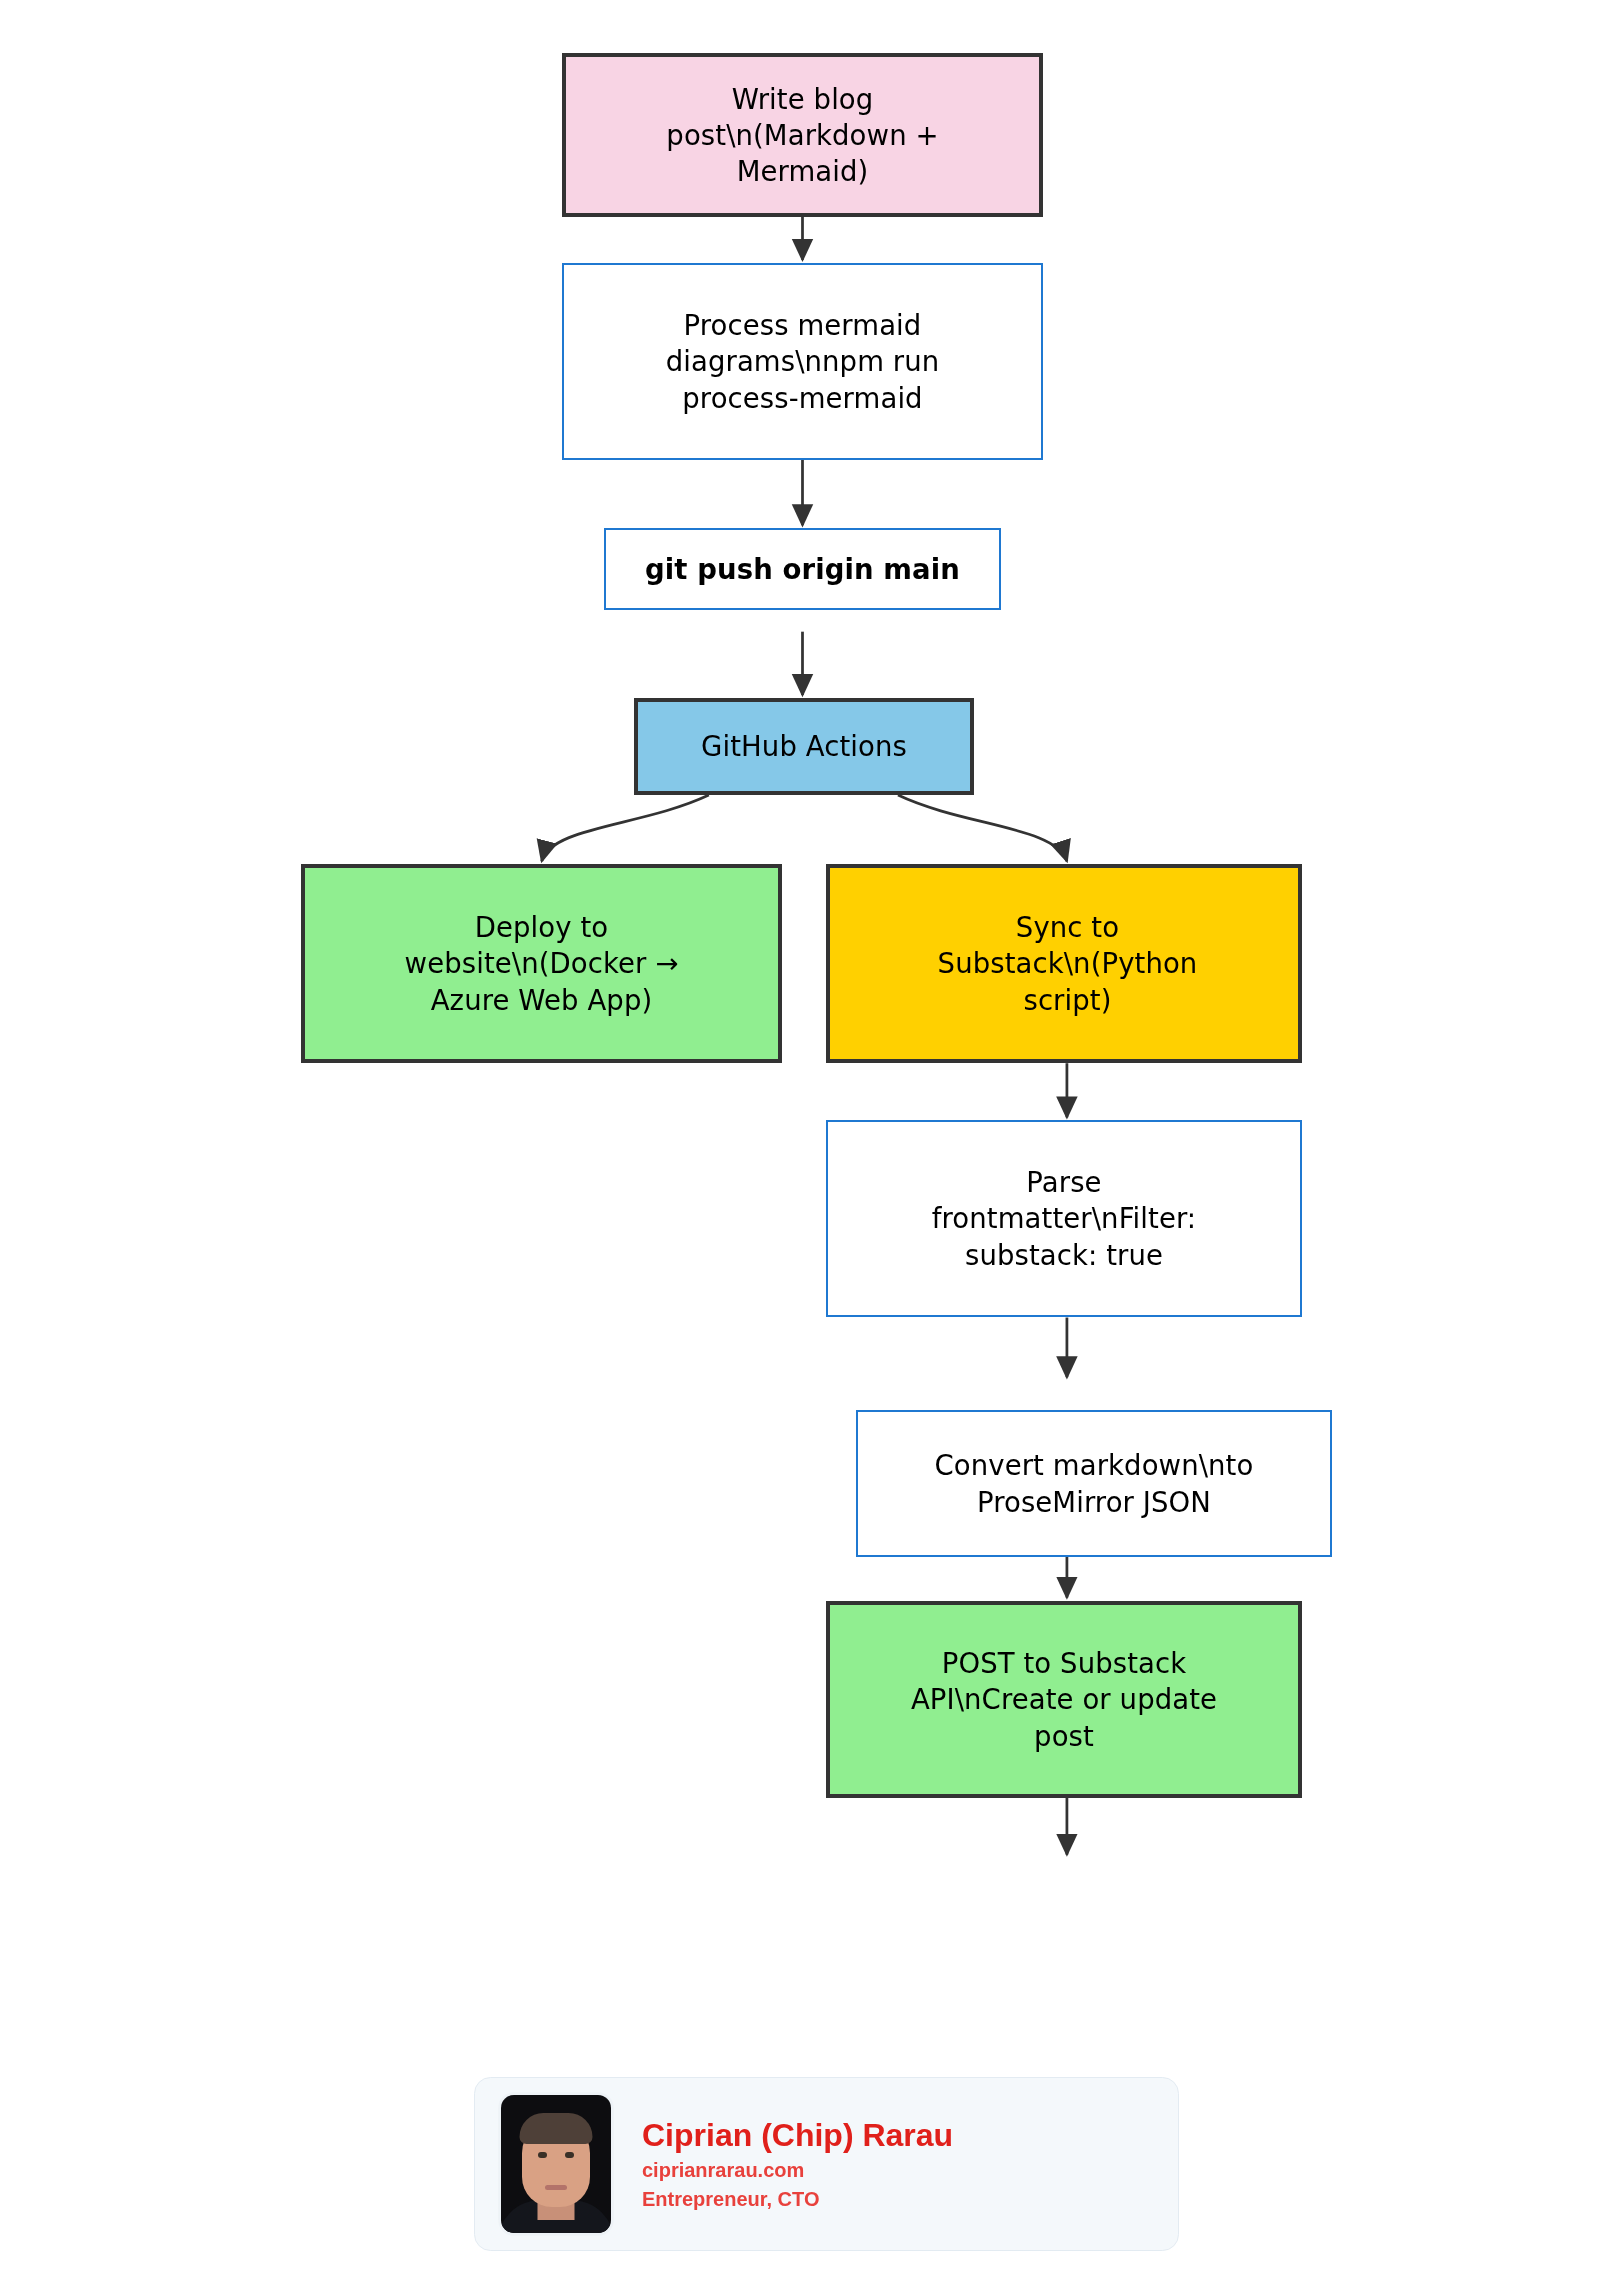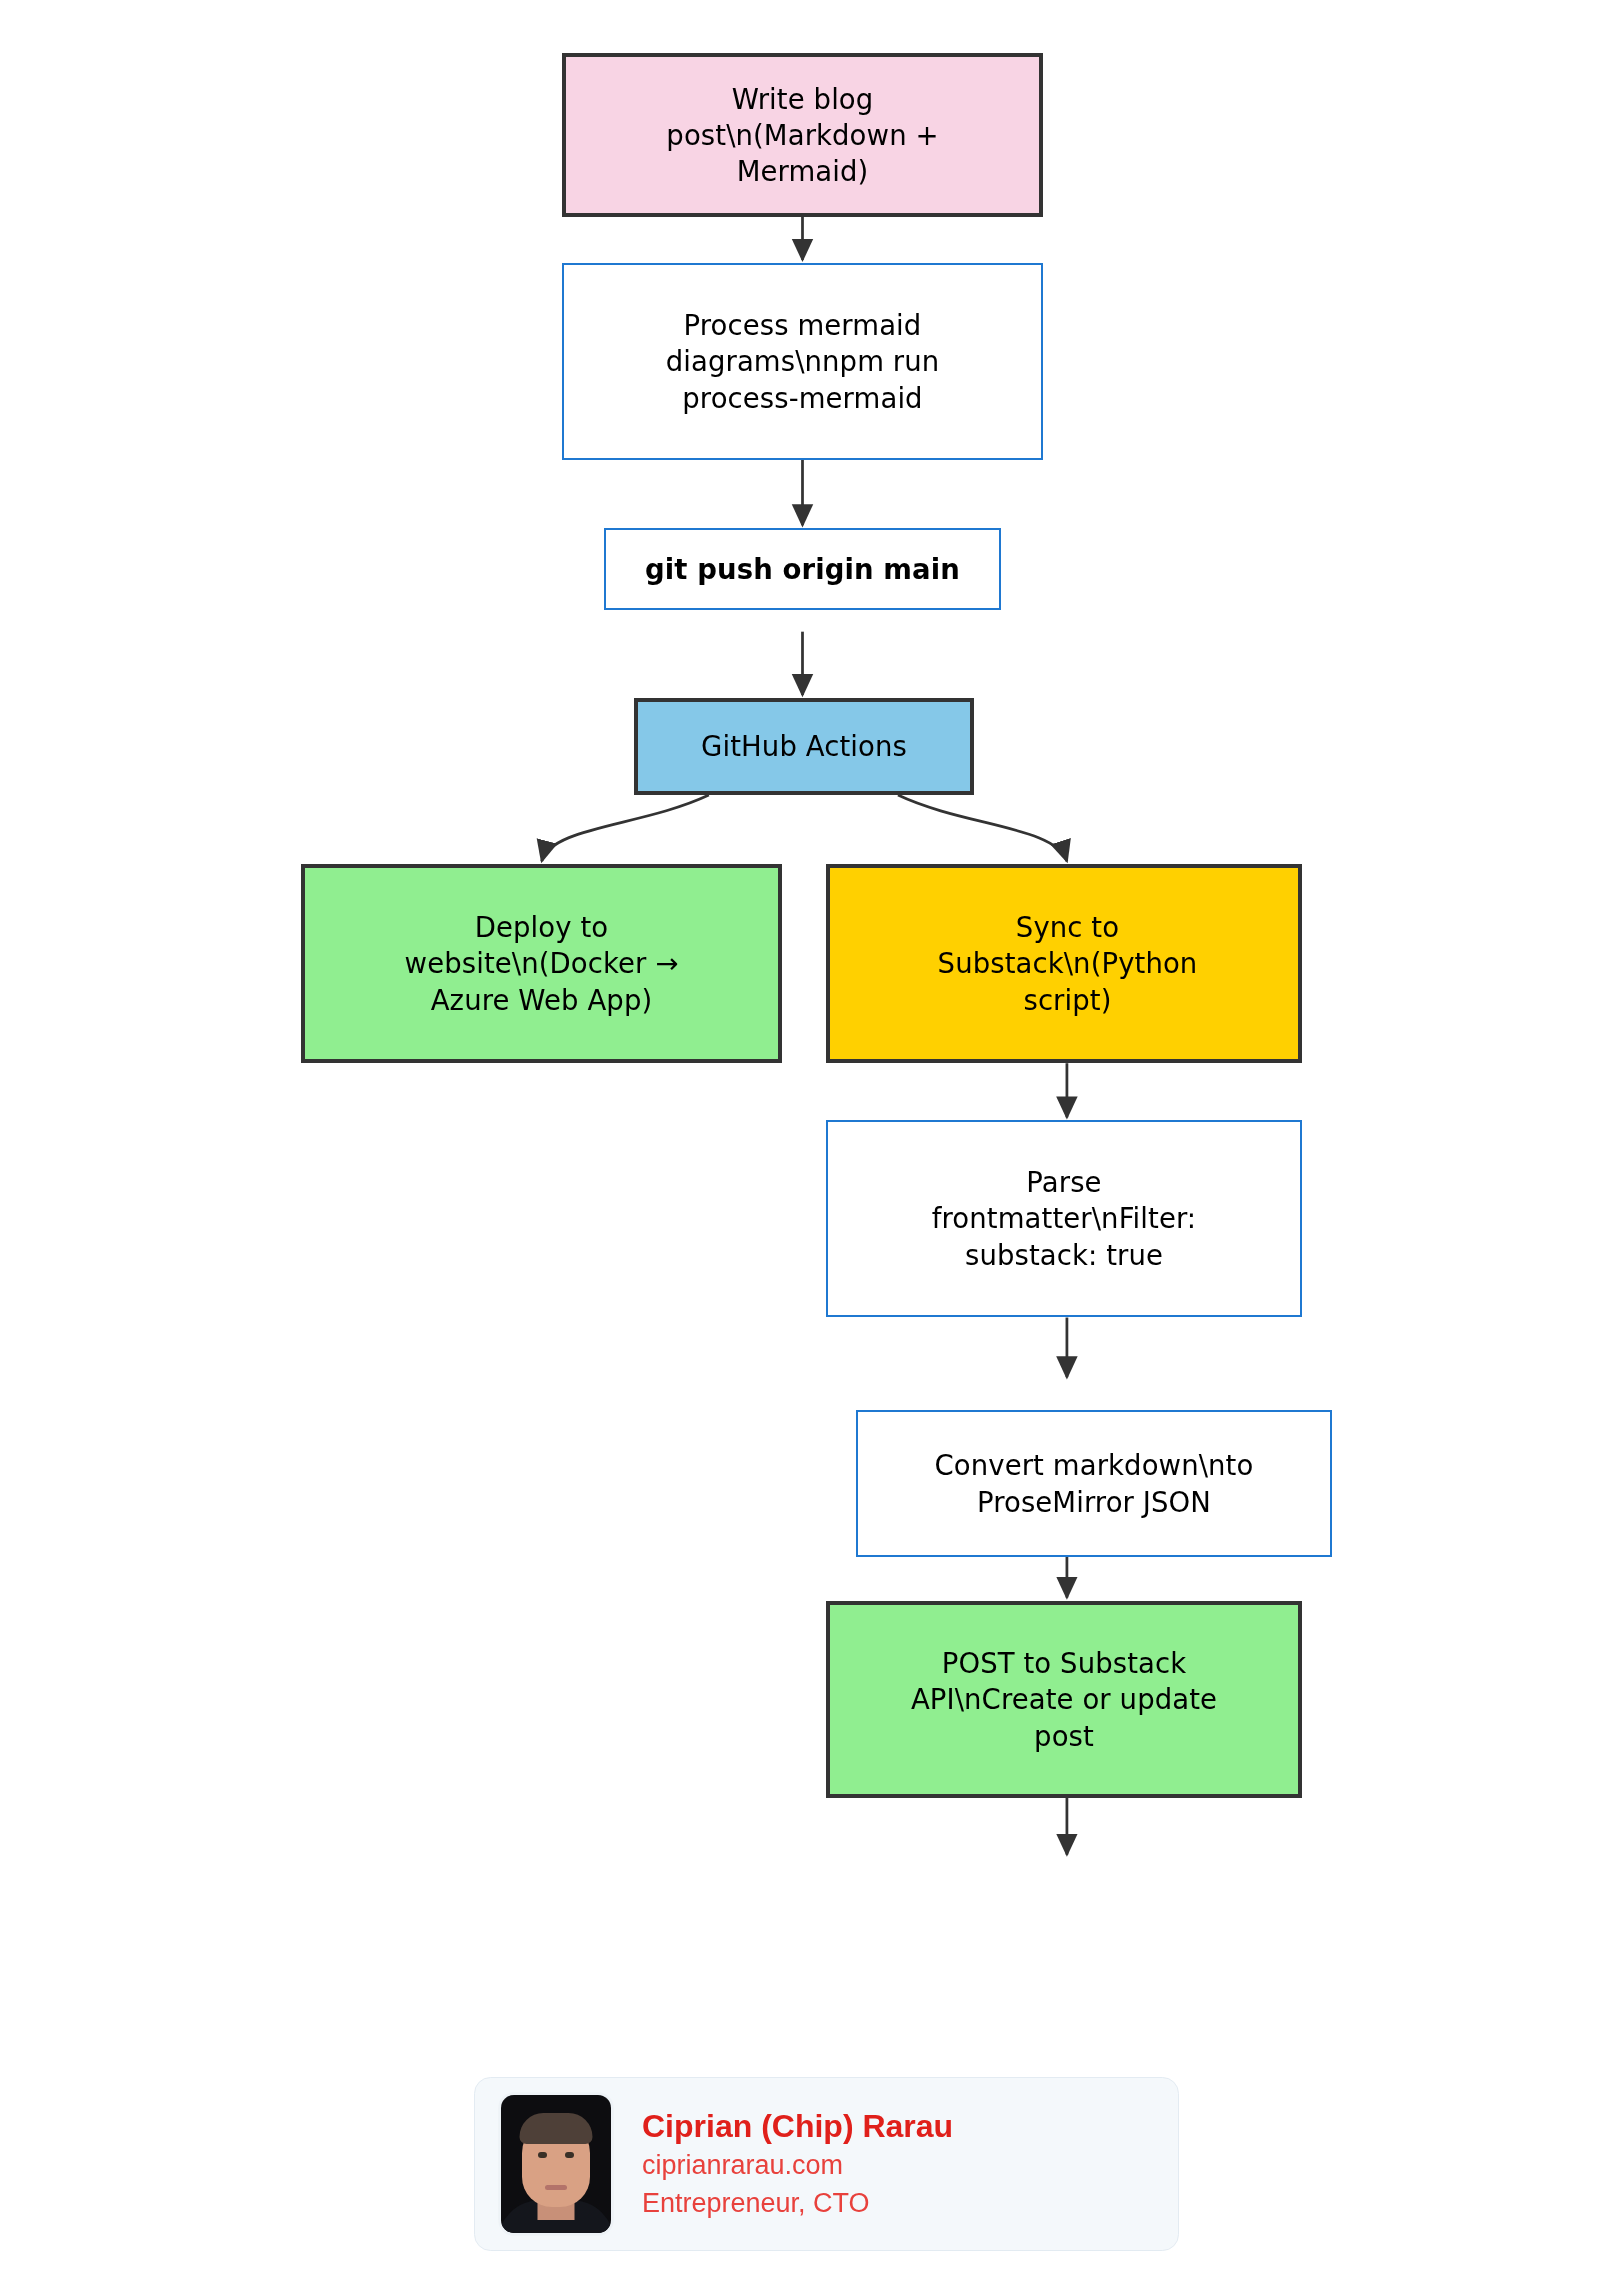--- a/index.html
+++ b/index.html
@@ -160,22 +160,22 @@
   }
   #sig-name {
     font-family: "Liberation Sans", sans-serif;
     font-size: 32px;
     font-weight: bold;
     color: #e0201b;
     line-height: 1.2;
   }
   #sig-site, #sig-role {
     font-family: "Liberation Sans", sans-serif;
-    font-size: 27px;
-    font-weight: normal;
+    font-size: 20px;
+    font-weight: bold;
     color: #e8413c;
     line-height: 1.25;
   }
 </style>
 </head>
 <body>
 
 <div id="diagram-root">
 
   <svg class="edge-layer" viewBox="0 0 1760 2492" xmlns="http://www.w3.org/2000/svg">

